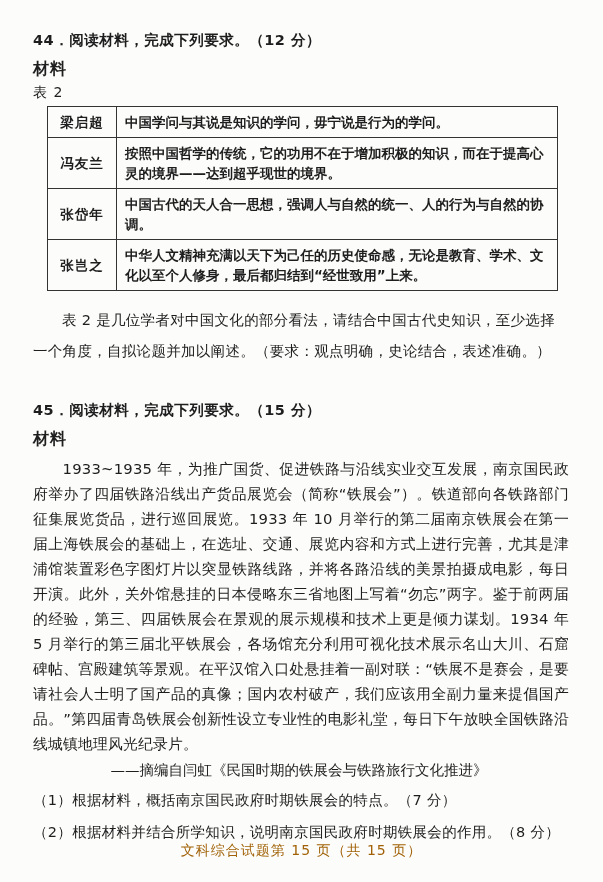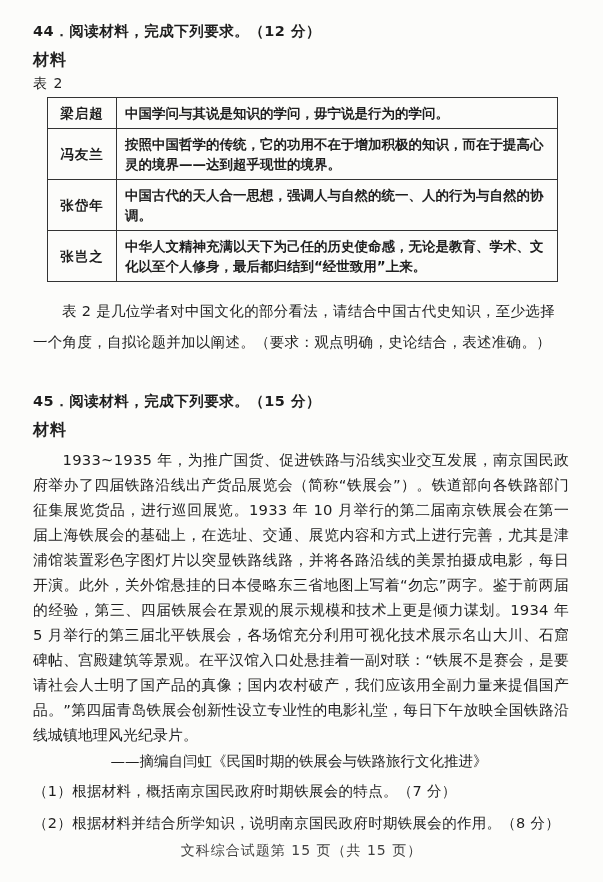--- a/index.html
+++ b/index.html
@@ -9,21 +9,21 @@
   }
   .page{
     position:relative;
     width:603px;
     height:882px;
     margin:0 auto;
     background:#fcfcfa;
     color:#1e1e1e;
     overflow:hidden;
     box-sizing:border-box;
-    padding:20px 34px 0 33px;
+    padding:29px 34px 0 33px;
   }
   .q-header{
     font-weight:bold;
     font-size:14.5px;
     line-height:22px;
     letter-spacing:0.5px;
   }
   .material-label{
     font-weight:bold;
     font-size:16px;
@@ -89,21 +89,21 @@
     letter-spacing:0.3px;
   }
   .footer{
     position:absolute;
     left:0;
     bottom:22px;
     width:100%;
     text-align:center;
     font-size:14px;
     letter-spacing:1px;
-    color:#404040;
+    color:#a16207;
   }
 </style>
 </head>
 <body>
 
 <div class="page">
 
   <section>
     <div class="q-header">44．阅读材料，完成下列要求。（12 分）</div>
     <div class="material-label">材料</div>

